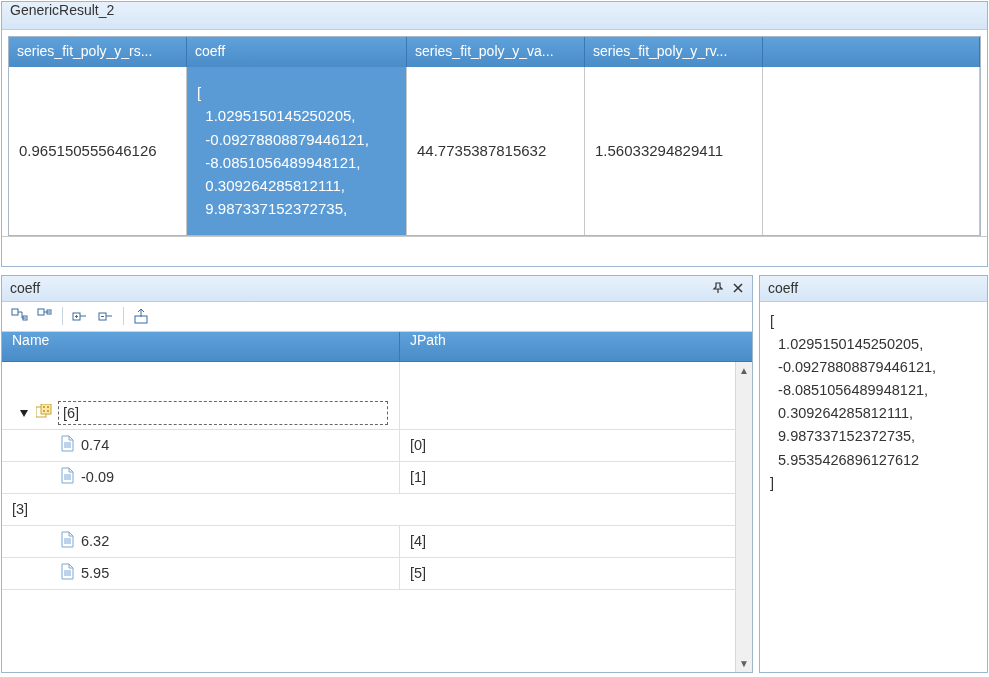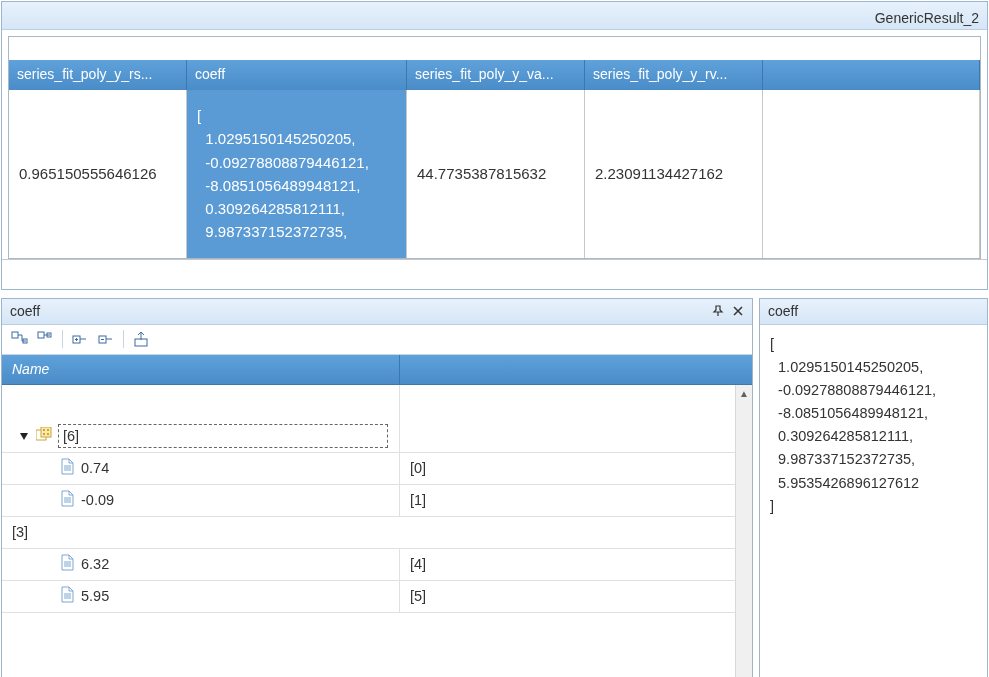--- a/index.html
+++ b/index.html
@@ -15,34 +15,32 @@
   
   .top-panel {
     width: 987px;
     margin: 1px;
     border: 1px solid #9db5cf;
   }
   .titlebar {
     background: linear-gradient(#e7f1fb, #d6e6f7);
     border-bottom: 1px solid #b8cfe5;
     height: 28px;
-    padding: 8px 8px;
+    padding: 0 8px;
     font-size: 14px;
     color: #333;
-    text-align: right;
   }
   .grid {
     margin: 6px 6px 0 6px;
     border: 1px solid #a8b8c8;
   }
   .grid-header {
     display: flex;
     background: linear-gradient(#5ea1db, #4a8cc7);
     height: 30px;
-    margin-top: 23px;
   }
   .grid-header-cell {
     border-right: 1px solid #3a78af;
     color: #fff;
     padding: 6px 8px;
     overflow: hidden;
     white-space: nowrap;
     font-size: 14px;
   }
   .grid-row {
@@ -130,24 +128,23 @@
   .tb-sep { width: 1px; height: 18px; background: #c8d4e0; margin: 0 2px; }
 
   .tree-header {
     display: flex;
     background: linear-gradient(#5ea1db, #4a8cc7);
     height: 30px;
     border-bottom: 1px solid #3a78af;
   }
   .tree-header-cell {
     color: #fff;
-    padding: 6px 10px;
+    padding: 0 10px;
     border-right: 1px solid #3a78af;
     font-size: 14px;
-    font-style: italic;
   }
   .th-name { width: 398px; }
   .th-jpath { flex: 1; border-right: none; }
 
   .tree-body {
     position: relative;
     flex: 1;
     overflow: hidden;
     display: flex;
   }
@@ -247,21 +244,21 @@
         <div class="cell-array" id="coeff-cell-array">
             <div>[</div>
             <div>  1.0295150145250205,</div>
             <div>  -0.09278808879446121,</div>
             <div>  -8.0851056489948121,</div>
             <div>  0.309264285812111,</div>
             <div>  9.987337152372735,</div>
           </div>
       </div>
       <div class="grid-cell col-c">44.7735387815632</div>
-      <div class="grid-cell col-d">2.23091134427162</div>
+      <div class="grid-cell col-d">1.56033294829411</div>
       <div class="grid-cell col-e"></div>
     </div>
   </div>
   <div class="top-spacer"></div>
 </div>
 
 <div class="bottom-area">
 
   <div class="tree-panel">
     <div class="panel-header">
@@ -311,20 +308,21 @@
       <span class="tb-sep"></span>
       <span class="tb-btn">
         <svg class="ico-toolbar" viewBox="0 0 17 17">
             <rect x="2" y="8" width="12" height="7" fill="none" stroke="#3a6aa0"></rect>
             <path d="M8 1 L8 9 M5 4 L8 1 L11 4" stroke="#3a6aa0" fill="none"></path>
           </svg>
       </span>
     </div>
     <div class="tree-header">
       <div class="tree-header-cell th-name">Name</div>
+      <div class="tree-header-cell th-jpath">JPath</div>
     </div>
     <div class="tree-body">
       <div class="tree-scroll" id="tree-scroll">
         <div class="tree-row blank">
           <div class="tr-name"></div>
             <div class="tr-jpath"></div>
         </div>
         <div class="tree-row">
           <div class="tr-name indent-1">
             <span class="arrow">

